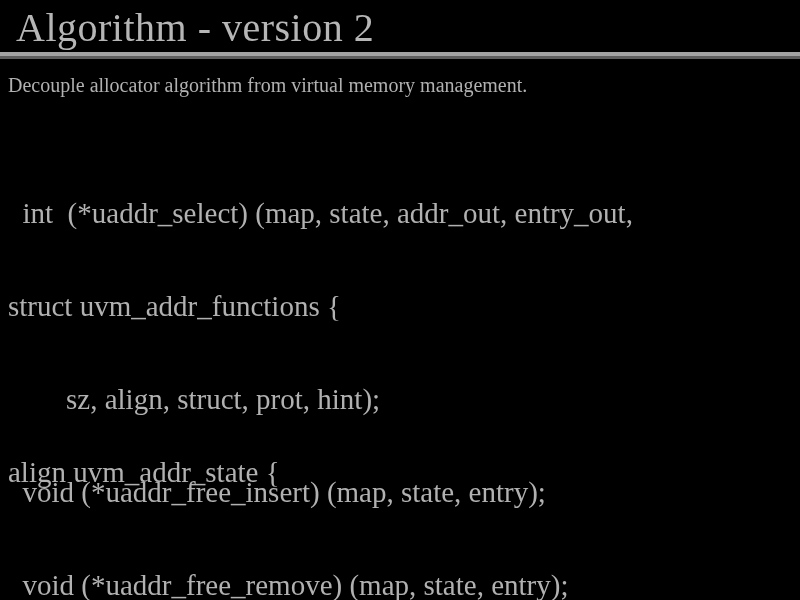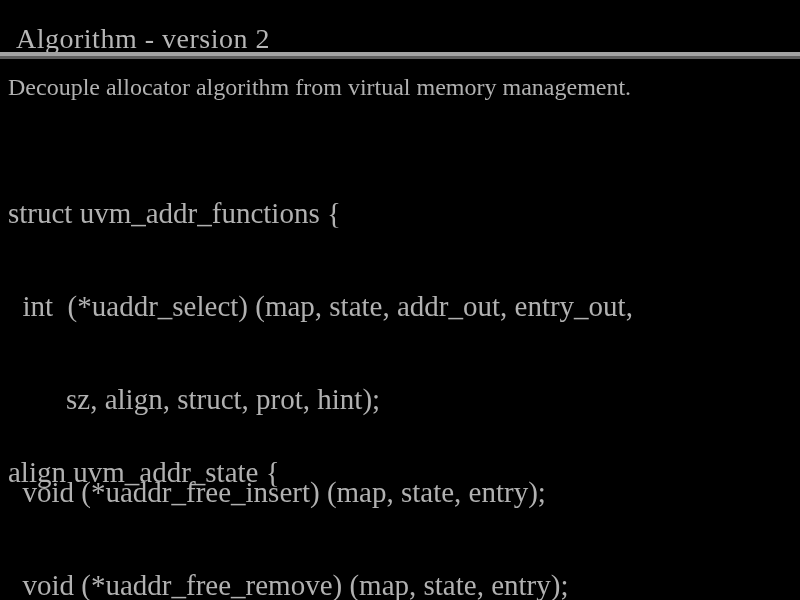--- a/index.html
+++ b/index.html
@@ -14,40 +14,40 @@
     position: relative;
     width: 800px;
     height: 600px;
     background: #000000;
     font-family: "Liberation Serif", "DejaVu Serif", serif;
     color: #b1b1b1;
   }
   .slide-title {
     position: absolute;
     left: 16px;
-    top: 25px;
-    font-size: 28px;
+    top: 8px;
+    font-size: 40px;
     line-height: 1;
     color: #b6b6b6;
     letter-spacing: 0.5px;
     white-space: pre;
   }
   .title-rule {
     position: absolute;
     left: 0;
     top: 52px;
     width: 800px;
     height: 7px;
     background: linear-gradient(to bottom, #a2a2a2 0px, #a2a2a2 4px, #5e5e5e 4px, #5e5e5e 7px);
   }
   .subtitle {
     position: absolute;
     left: 8px;
     top: 75px;
-    font-size: 24px;
+    font-size: 20px;
     line-height: 1;
     white-space: pre;
   }
   .code-block {
     position: absolute;
     left: 8px;
     font-size: 29px;
     line-height: 31px;
     white-space: pre;
   }
@@ -60,22 +60,22 @@
 
 <div class="slide">
 
   <div class="slide-title">Algorithm - version 2</div>
 
   <div class="title-rule"></div>
 
   <div class="subtitle">Decouple allocator algorithm from virtual memory management.</div>
 
   <div class="code-block code-block-1">
+    <div class="code-line">  int  (*uaddr_select) (map, state, addr_out, entry_out,</div>
     <div class="code-line">struct uvm_addr_functions {</div>
-    <div class="code-line">  int  (*uaddr_select) (map, state, addr_out, entry_out,</div>
     <div class="code-line">        sz, align, struct, prot, hint);</div>
     <div class="code-line">  void (*uaddr_free_insert) (map, state, entry);</div>
     <div class="code-line">  void (*uaddr_free_remove) (map, state, entry);</div>
     
     
   </div>
 
   <div class="code-block code-block-2">
     <div class="code-line">align uvm_addr_state {</div>
     

